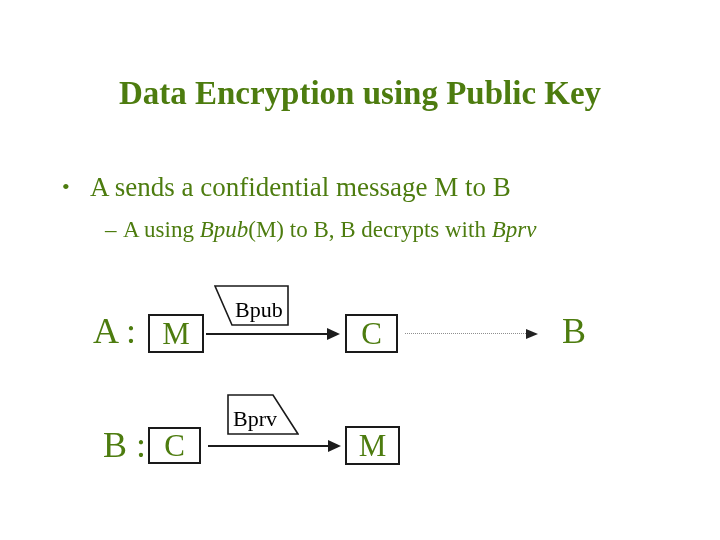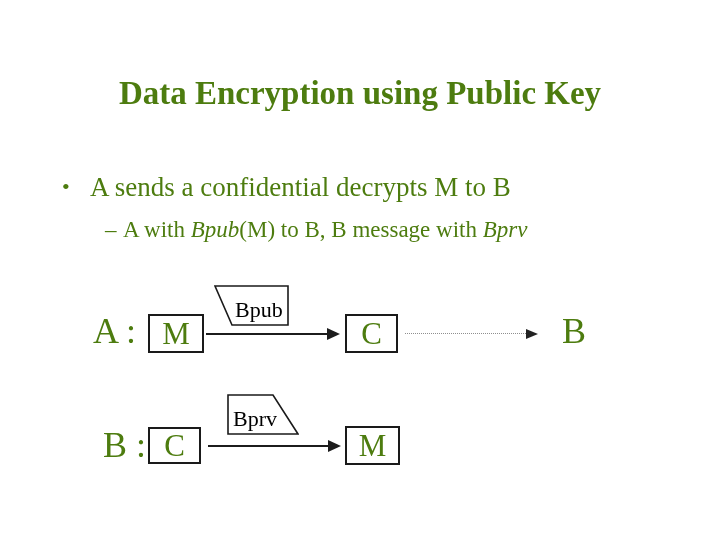--- a/index.html
+++ b/index.html
@@ -107,26 +107,26 @@
 <body>
 
 <div class="slide">
 
   <h1 class="title">
     <span class="title-line">Data Encryption using Public Key</span>
   </h1>
 
   <div class="bullet-row">
     <span class="bullet-marker">•</span>
-    <span class="bullet-text">A sends a confidential decrypts M to B</span>
+    <span class="bullet-text">A sends a confidential message M to B</span>
   </div>
 
   <div class="sub-row">
     <span class="sub-marker">–</span>
-    <span class="sub-text"><span>A with </span><i>Bpub</i><span>(M) to B, B message with </span><i>Bprv</i></span>
+    <span class="sub-text"><span>A using </span><i>Bpub</i><span>(M) to B, B decrypts with </span><i>Bprv</i></span>
   </div>
 
   <div class="diagram">
 
     <span class="dlabel label-a">A :</span>
 
     <div class="dbox box-m1">
       <span>M</span>
     </div>
 

